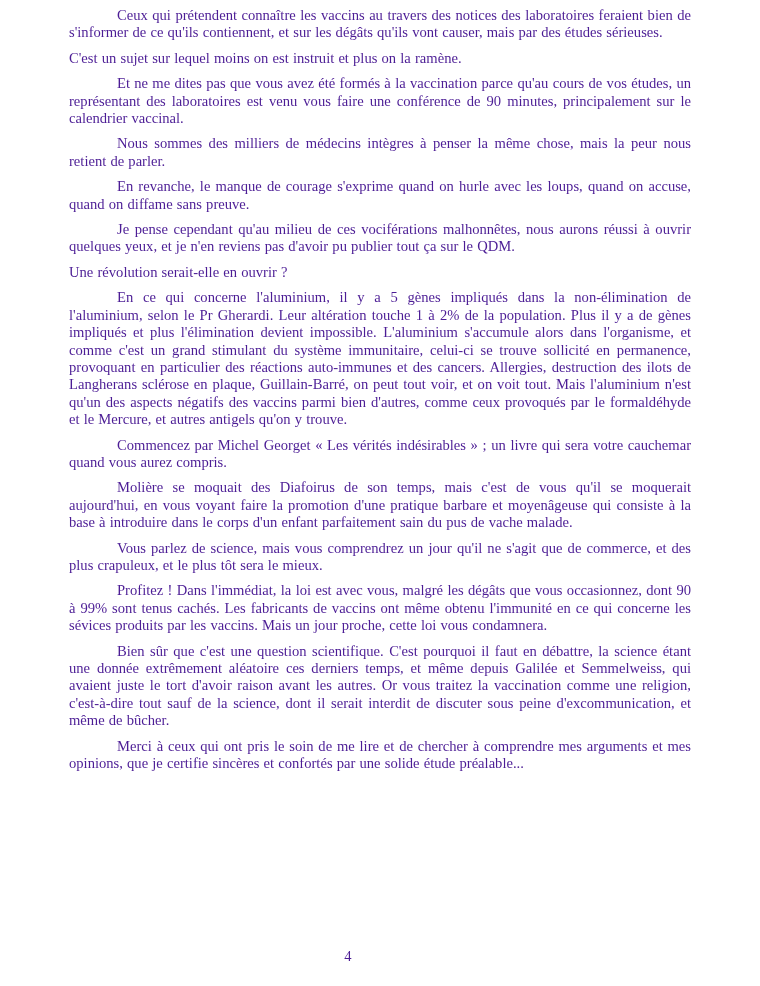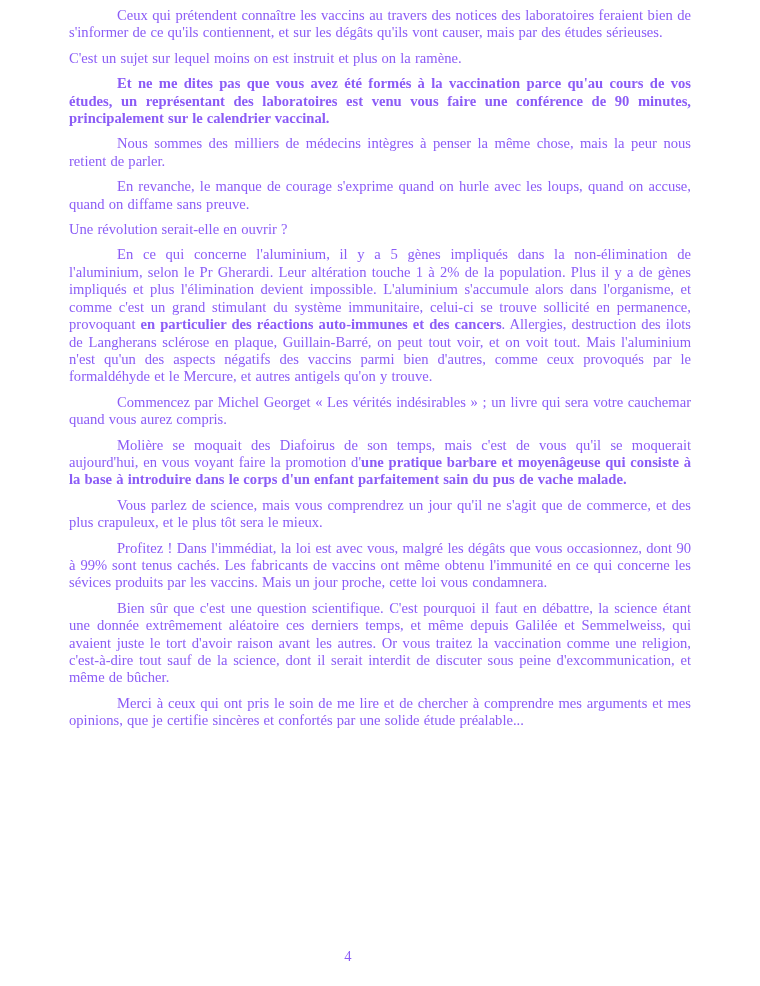--- a/index.html
+++ b/index.html
@@ -5,21 +5,21 @@
   html, body {
     margin: 0;
     padding: 0;
     background: #ffffff;
   }
   .page {
     position: relative;
     width: 696px;
     height: 986px;
     background: #ffffff;
-    color: #8b5cf6;
+    color: #4c1d95;
     font-family: "Liberation Serif", serif;
     overflow: hidden;
   }
   .content {
     position: absolute;
     left: 69px;
     top: 7px;
     width: 622px;
   }
   .content p {
@@ -29,21 +29,21 @@
     line-height: 17.4px;
     word-spacing: 0.5px;
   }
   .content p.indent {
     text-indent: 48px;
   }
   .content p.flush {
     text-indent: 0;
   }
   .content strong {
-    font-weight: bold;
+    font-weight: normal;
   }
   .page-number {
     position: absolute;
     left: 0;
     right: 0;
     top: 948px;
     text-align: center;
     font-size: 14.6px;
     line-height: 17.4px;
   }
@@ -51,20 +51,21 @@
 </head>
 <body>
 
 <div class="page">
   <div class="content">
       <p class="indent"><span>Ceux qui prétendent connaître les vaccins au travers des notices des laboratoires feraient bien de s'informer de ce qu'ils contiennent, et sur les dégâts qu'ils vont causer, mais par des études sérieuses.</span></p>
       <p class="flush"><span>C'est un sujet sur lequel moins on est instruit et plus on la ramène.</span></p>
       <p class="indent"><strong>Et ne me dites pas que vous avez été formés à la vaccination parce qu'au cours de vos études, un représentant des laboratoires est venu vous faire une conférence de 90 minutes, principalement sur le calendrier vaccinal.</strong></p>
       <p class="indent"><span>Nous sommes des milliers de médecins intègres à penser la même chose, mais la peur nous retient de parler.</span></p>
       <p class="indent"><span>En revanche, le manque de courage s'exprime quand on hurle avec les loups, quand on accuse, quand on diffame sans preuve.</span></p>
+      <p class="indent"><span>Je pense cependant qu'au milieu de ces vociférations malhonnêtes, nous aurons réussi à ouvrir quelques yeux, et je n'en reviens pas d'avoir pu publier tout ça sur le QDM.</span></p>
       <p class="flush"><span>Une révolution serait-elle en ouvrir ?</span></p>
       <p class="indent"><span>En ce qui concerne l'aluminium, il y a 5 gènes impliqués dans la non-élimination de l'aluminium, selon le Pr Gherardi. Leur altération touche 1 à 2% de la population. Plus il y a de gènes impliqués et plus l'élimination devient impossible. L'aluminium s'accumule alors dans l'organisme, et comme c'est un grand stimulant du système immunitaire, celui-ci se trouve sollicité en permanence, provoquant </span><strong>en particulier des réactions auto-immunes et des cancers</strong><span>. Allergies, destruction des ilots de Langherans sclérose en plaque, Guillain-Barré, on peut tout voir, et on voit tout. Mais l'aluminium n'est qu'un des aspects négatifs des vaccins parmi bien d'autres, comme ceux provoqués par le formaldéhyde et le Mercure, et autres antigels qu'on y trouve.</span></p>
       <p class="indent"><span>Commencez par Michel Georget « Les vérités indésirables » ; un livre qui sera votre cauchemar quand vous aurez compris.</span></p>
       <p class="indent"><span>Molière se moquait des Diafoirus de son temps, mais c'est de vous qu'il se moquerait aujourd'hui, en vous voyant faire la promotion d'</span><strong>une pratique barbare et moyenâgeuse qui consiste à la base à introduire dans le corps d'un enfant parfaitement sain du pus de vache malade.</strong></p>
       <p class="indent"><span>Vous parlez de science, mais vous comprendrez un jour qu'il ne s'agit que de commerce, et des plus crapuleux, et le plus tôt sera le mieux.</span></p>
       <p class="indent"><span>Profitez ! Dans l'immédiat, la loi est avec vous, malgré les dégâts que vous occasionnez, dont 90 à 99% sont tenus cachés. Les fabricants de vaccins ont même obtenu l'immunité en ce qui concerne les sévices produits par les vaccins. Mais un jour proche, cette loi vous condamnera.</span></p>
       <p class="indent"><span>Bien sûr que c'est une question scientifique. C'est pourquoi il faut en débattre, la science étant une donnée extrêmement aléatoire ces derniers temps, et même depuis Galilée et Semmelweiss, qui avaient juste le tort d'avoir raison avant les autres. Or vous traitez la vaccination comme une religion, c'est-à-dire tout sauf de la science, dont il serait interdit de discuter sous peine d'excommunication, et même de bûcher.</span></p>
       <p class="indent"><span>Merci à ceux qui ont pris le soin de me lire et de chercher à comprendre mes arguments et mes opinions, que je certifie sincères et confortés par une solide étude préalable...</span></p>
     </div>
   <div class="page-number">4</div>

